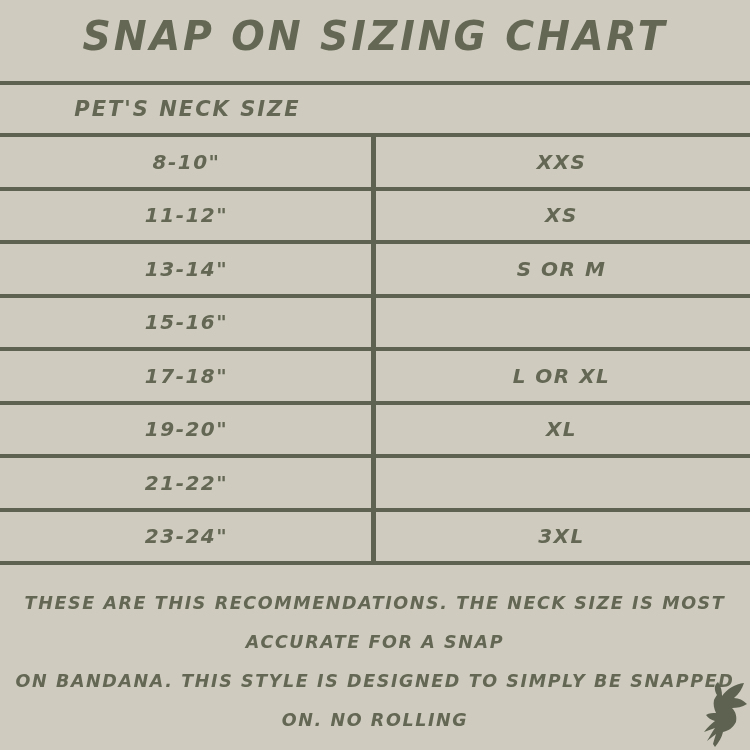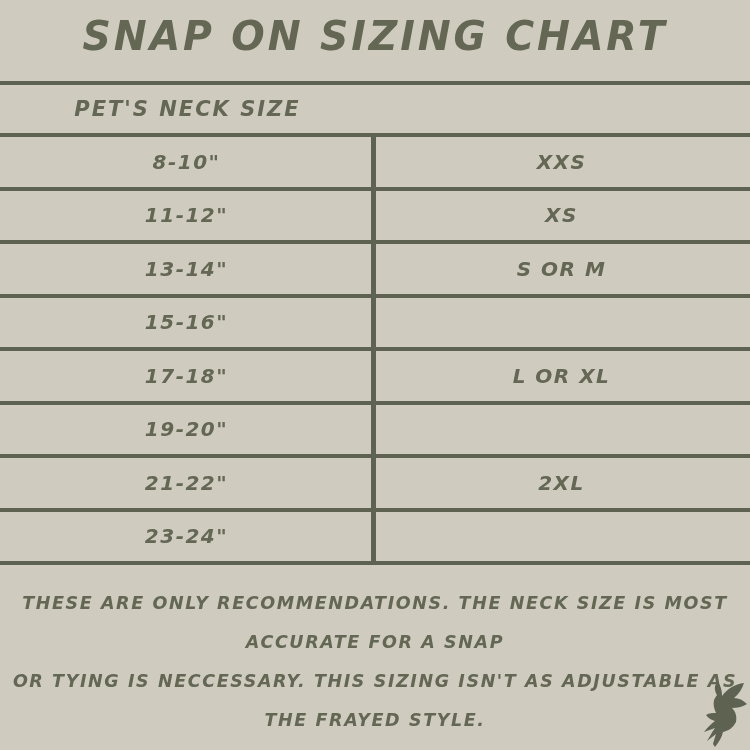--- a/index.html
+++ b/index.html
@@ -100,34 +100,36 @@
     </div>
     <div class="trow">
       <div class="tcell left">15-16"</div>
     </div>
     <div class="trow">
       <div class="tcell left">17-18"</div>
       <div class="tcell right">L OR XL</div>
     </div>
     <div class="trow">
       <div class="tcell left">19-20"</div>
+      <div class="tcell right">XL</div>
     </div>
     <div class="trow">
       <div class="tcell left">21-22"</div>
-      <div class="tcell right">2XL</div>
     </div>
     <div class="trow">
       <div class="tcell left">23-24"</div>
+      <div class="tcell right">3XL</div>
     </div>
   </div>
 
   <div class="vdivider"></div>
 
   <div class="footnote">
-    <div>THESE ARE ONLY RECOMMENDATIONS. THE NECK SIZE IS MOST ACCURATE FOR A SNAP</div>
+    <div>THESE ARE THIS RECOMMENDATIONS. THE NECK SIZE IS MOST ACCURATE FOR A SNAP</div>
+    <div>ON BANDANA. THIS STYLE IS DESIGNED TO SIMPLY BE SNAPPED ON. NO ROLLING</div>
     <div>OR TYING IS NECCESSARY. THIS SIZING ISN'T AS ADJUSTABLE AS THE FRAYED STYLE.</div>
 
   </div>
 
   <div class="eagle">
     <svg viewBox="0 0 56 66" xmlns="http://www.w3.org/2000/svg" aria-hidden="true">
       <path d="M25 13
                C22 8 22 3 26 0
                C29 4 30 9 30 14
                C35 7 43 2 52 1

